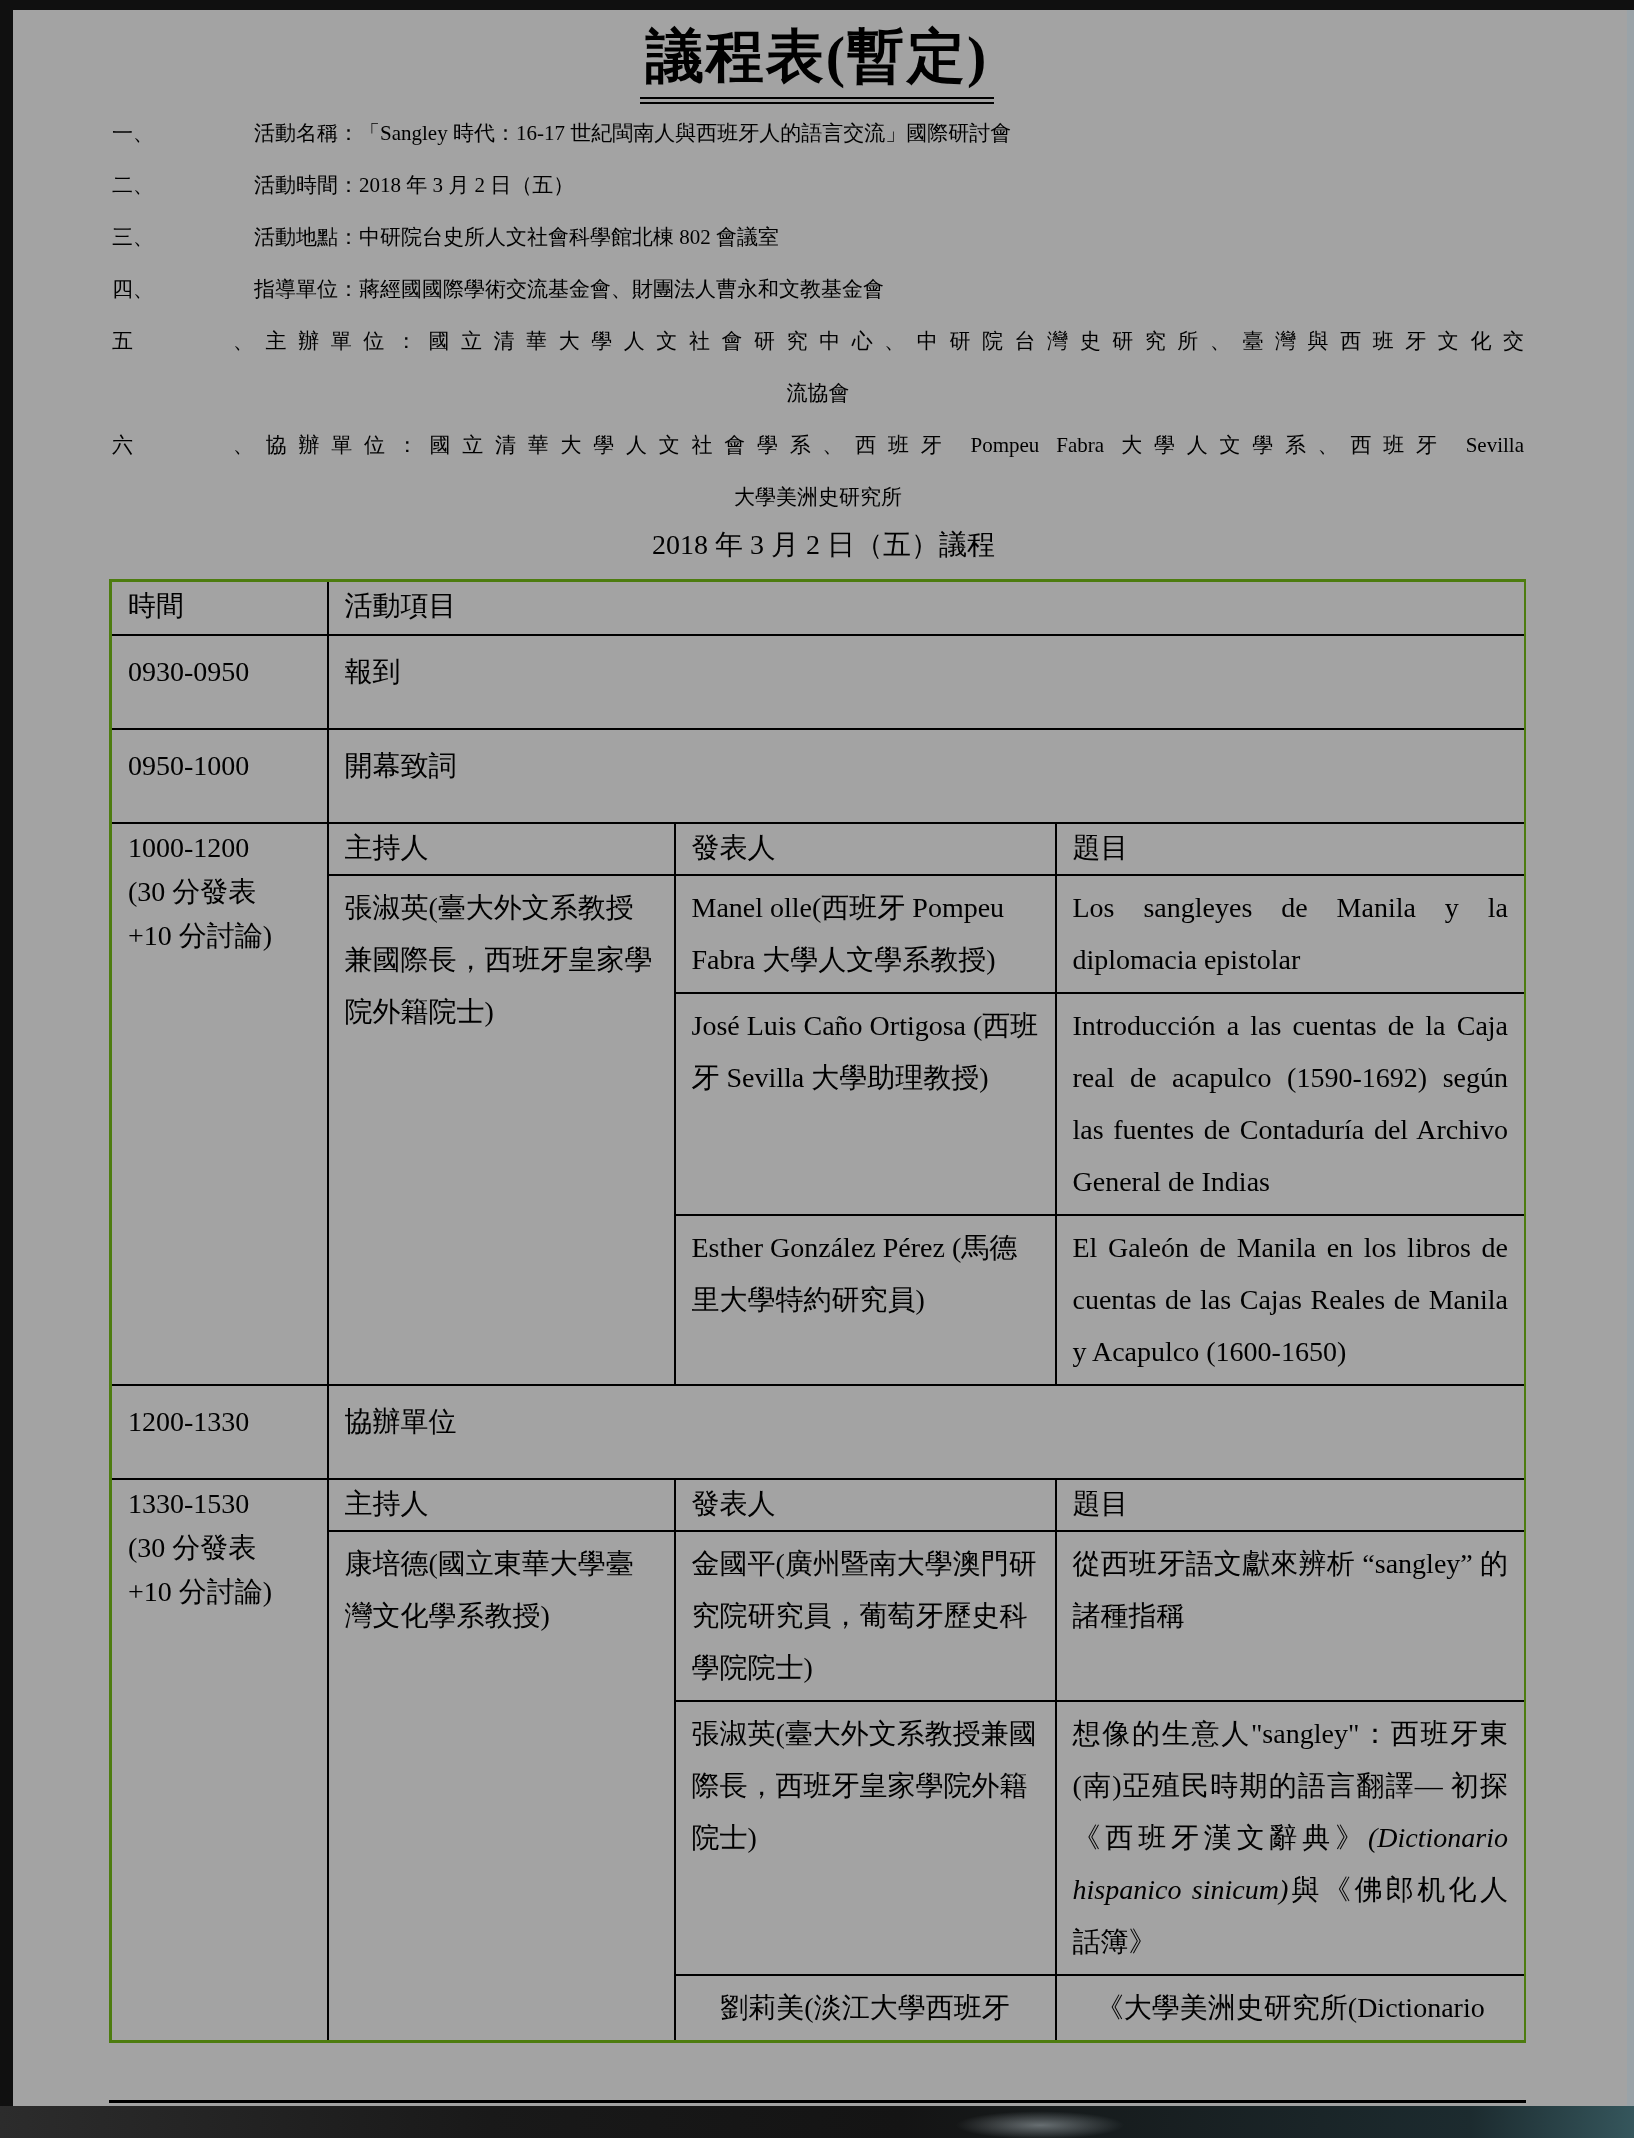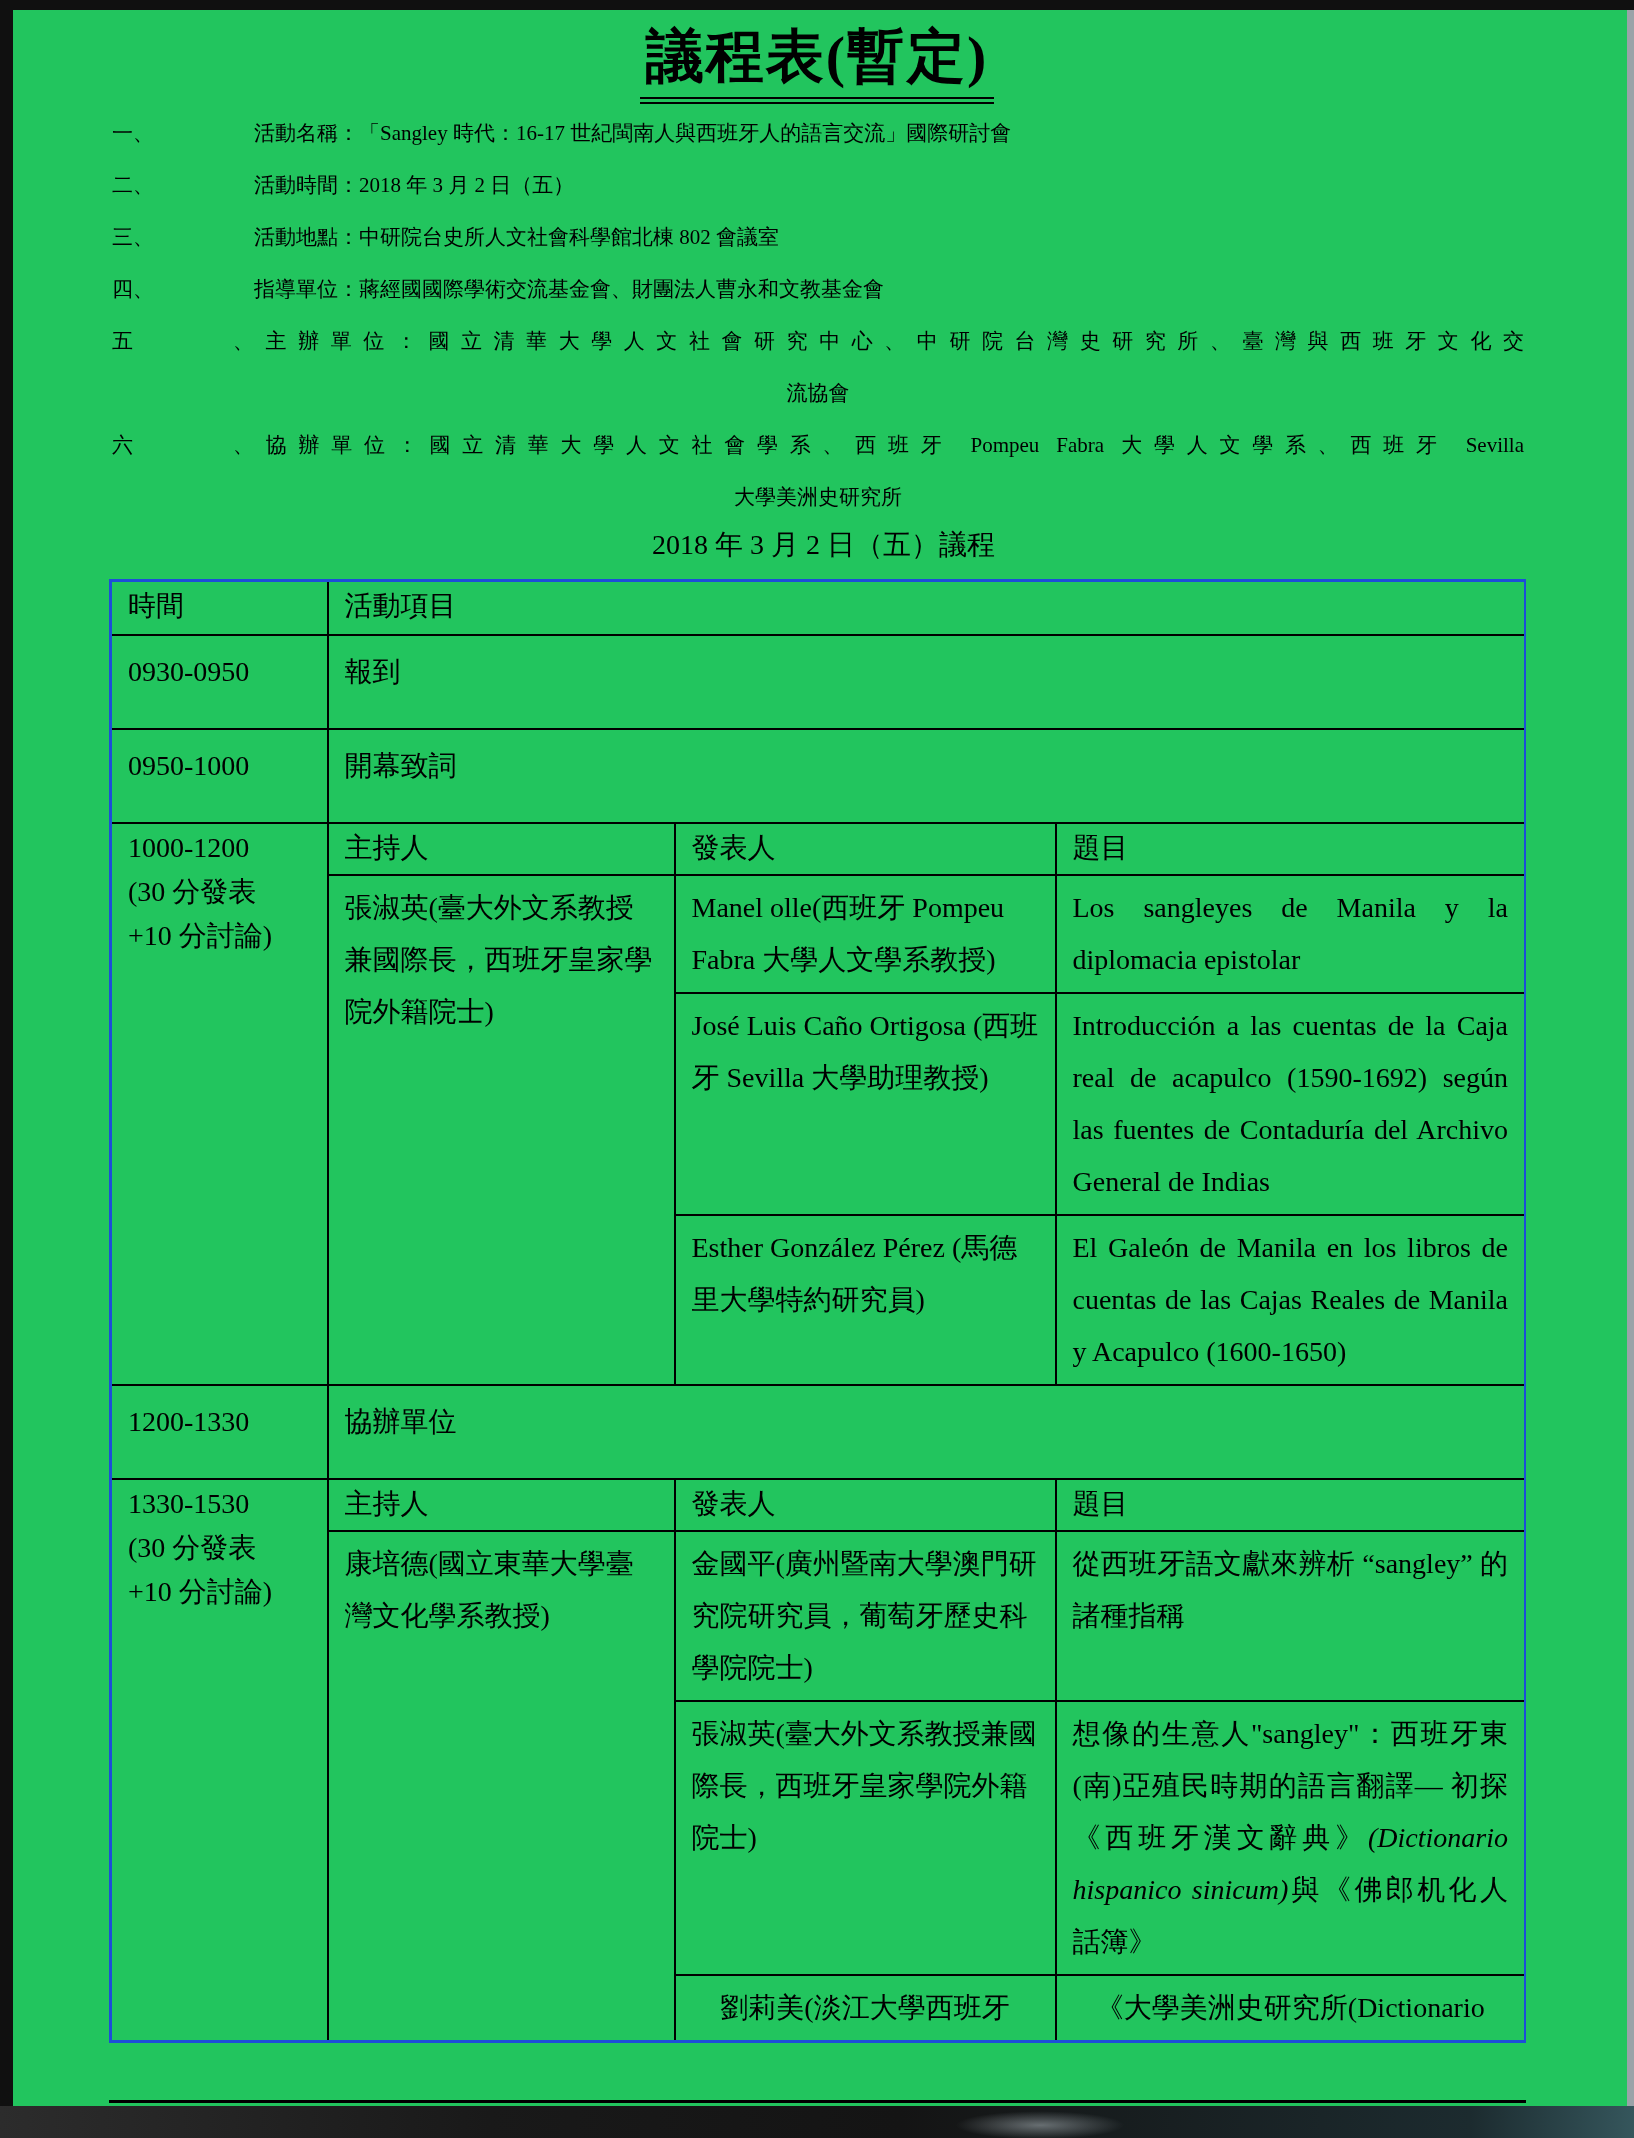--- a/index.html
+++ b/index.html
@@ -1,17 +1,17 @@
 <!DOCTYPE html>
 <html><head>
 <meta charset="utf-8">
 <style>
   html,body{margin:0;padding:0;background:#000;}
   #page{
-    position:relative;width:1634px;height:2138px;background:#22c55e;
+    position:relative;width:1634px;height:2138px;background:#a3a3a3;
     overflow:hidden;
     font-family:"Liberation Serif","DejaVu Serif",serif;
     color:#000;
   }
   
   .frame-top{position:absolute;left:0;top:0;width:1634px;height:10px;background:#101010;z-index:30;}
   .frame-left{position:absolute;left:0;top:0;width:13px;height:2118px;background:#101010;z-index:30;}
   .scroll-strip{position:absolute;right:0;top:0;width:7px;height:2138px;background:#9aa3a8;z-index:25;}
   .bottom-band{
     position:absolute;left:0;top:2106px;width:1634px;height:32px;z-index:40;
@@ -29,21 +29,21 @@
   }
   
   .info-list{position:absolute;left:112px;top:107px;width:1412px;font-size:21px;line-height:52px;}
   .info-item .num{display:inline-block;width:142px;}
   .info-item .l1.jlast{text-align:justify;text-align-last:justify;}
   .info-item .l2{text-align:center;}
   
   .caption{position:absolute;left:116px;top:519px;width:1415px;text-align:center;font-size:28px;line-height:52px;}
   
   .table-clip{position:absolute;left:109px;top:579px;width:1417px;height:1521px;overflow:hidden;border-bottom:3px solid #000;}
-  table.agenda{border-collapse:collapse;table-layout:fixed;width:1415px;border:3px solid #1d4ed8;}
+  table.agenda{border-collapse:collapse;table-layout:fixed;width:1415px;border:3px solid #4d7c0f;}
   table.agenda td{border:2px solid #000;vertical-align:top;font-size:28px;line-height:52px;padding:6px 16px;overflow:hidden;}
   col.c-time{width:217px;}
   col.c-mod{width:347px;}
   col.c-pres{width:381px;}
   col.c-topic{width:470px;}
   tr.hdr td{height:48px;line-height:44px;padding:2px 16px;}
   tr.simple td{height:72px;line-height:52px;padding:10px 16px;}
   tr.sess-head td{height:46px;line-height:44px;padding:2px 16px;margin-left:10px;}
   td.timecell{padding-top:4px;line-height:52px;}
   td.topic{text-align:justify;}

